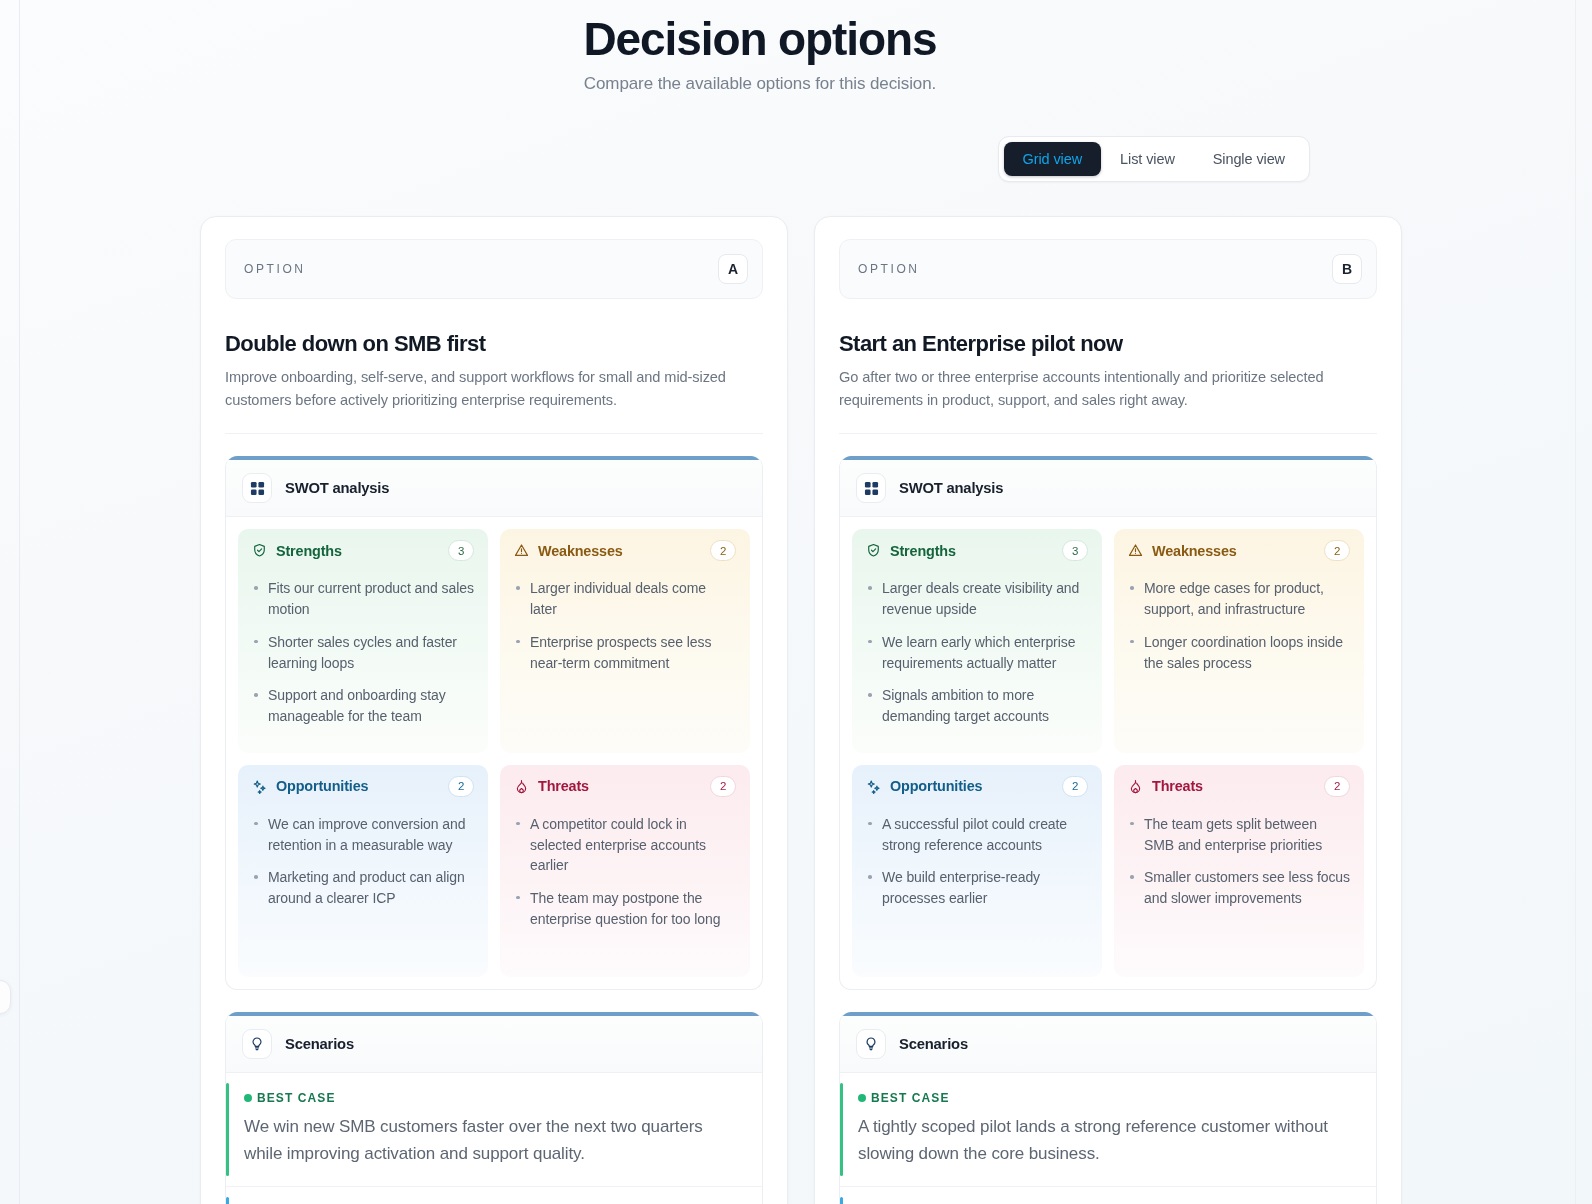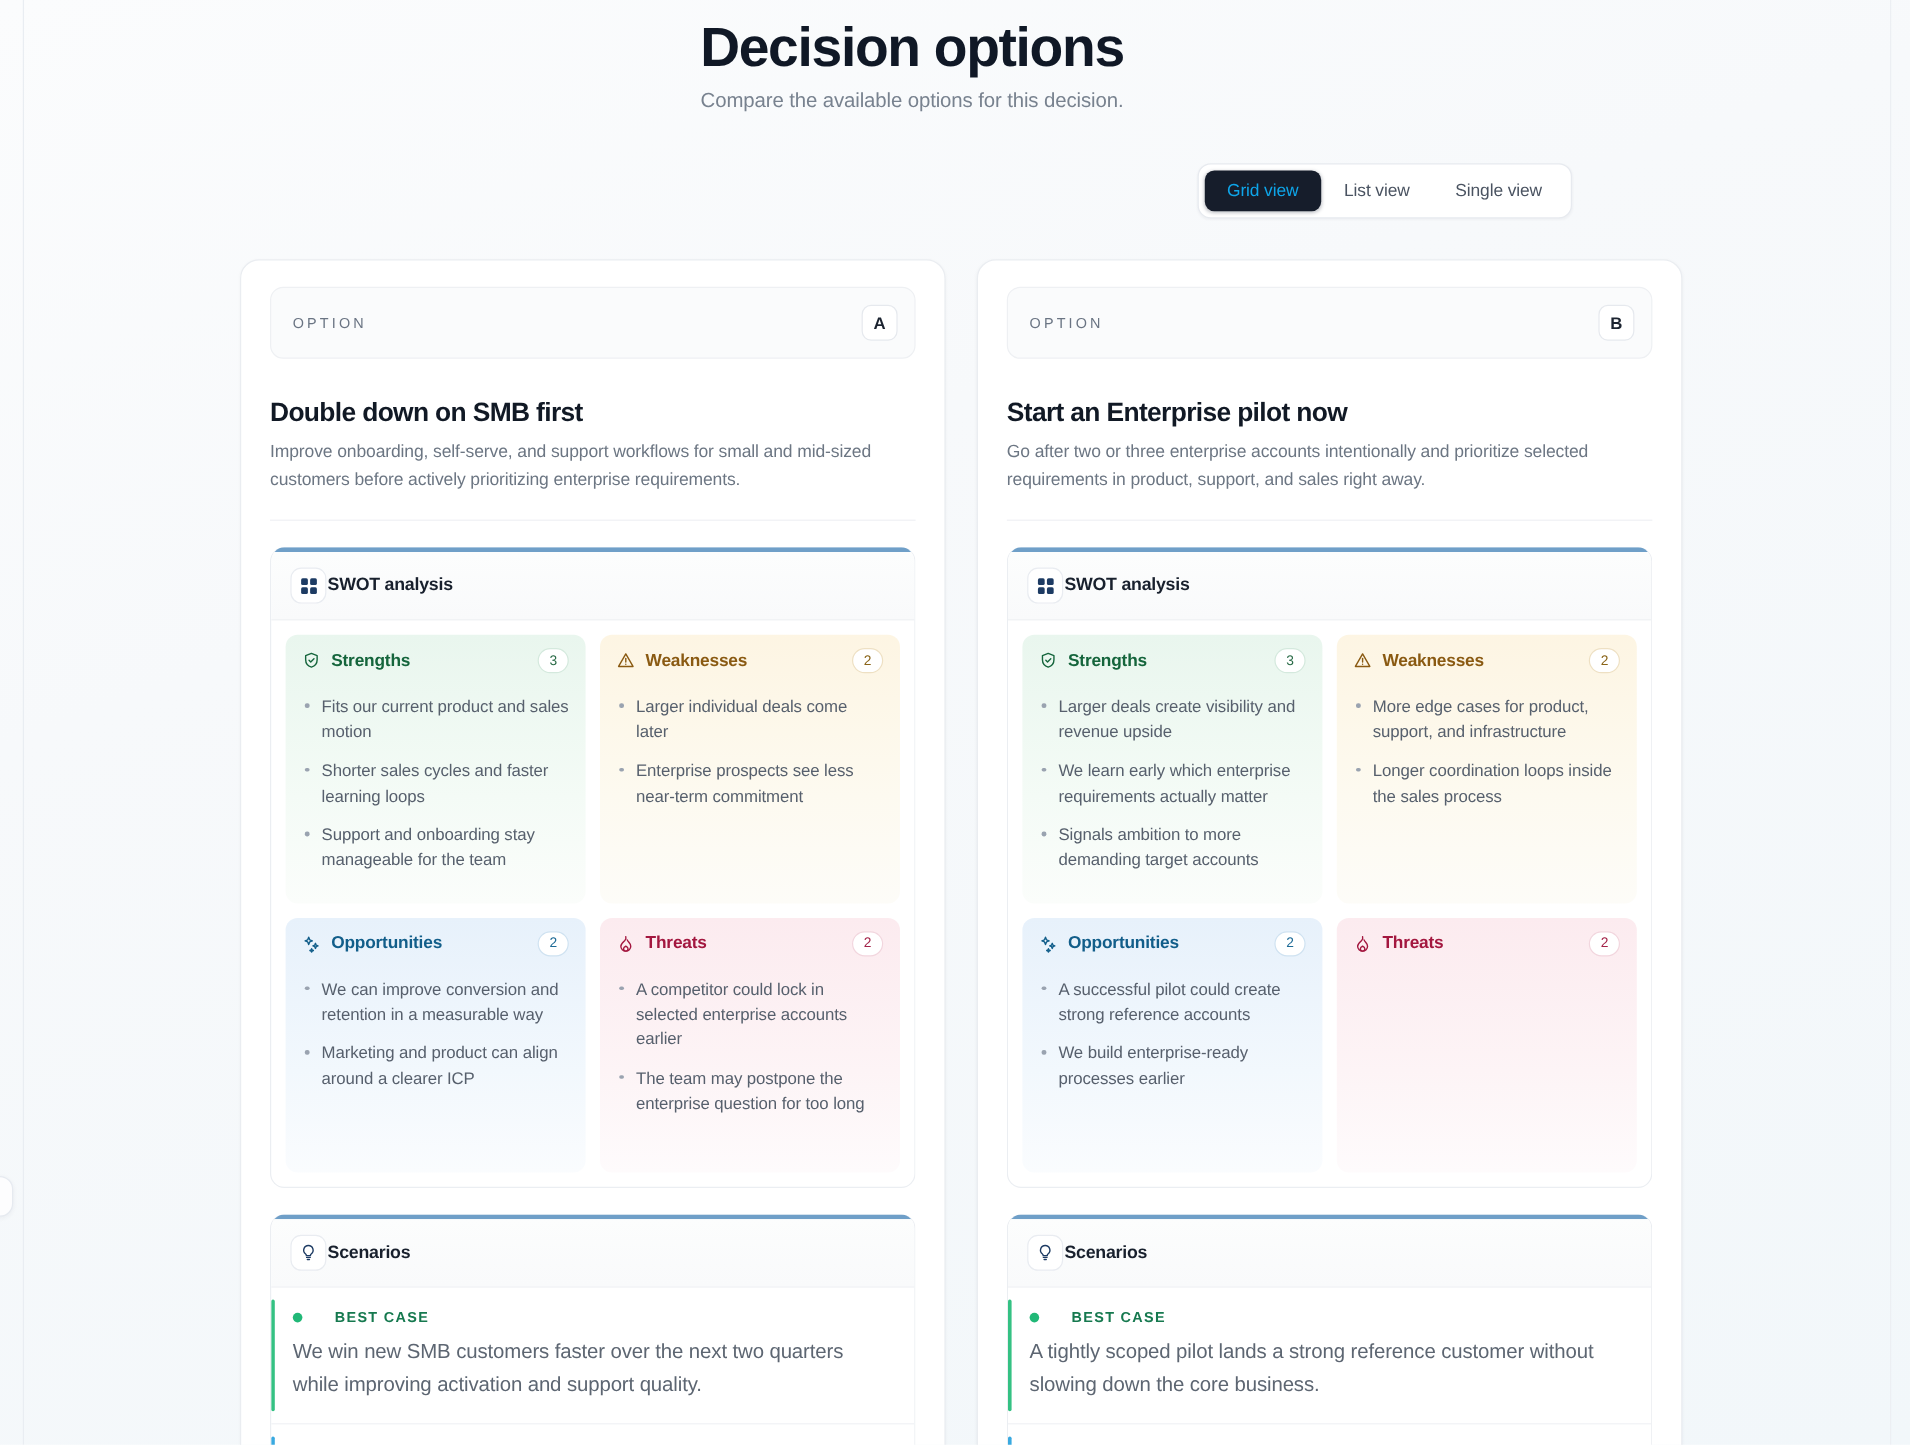--- a/index.html
+++ b/index.html
@@ -148,21 +148,21 @@
   .section {
     margin-top: 22px;
     border: 1px solid #ebeef2;
     border-radius: 12px;
     border-top: none;
     background: #ffffff;
     overflow: hidden;
   }
   .section-accent { height: 4px; background: #6f9fc8; }
   .section-head {
-    display: flex; align-items: center; gap: 1px;
+    display: flex; align-items: center; gap: 13px;
     padding: 13px 16px;
     background: linear-gradient(180deg,#fcfdfd 0%, #f9fafb 100%);
     border-bottom: 1px solid #eef0f3;
   }
   .section-icon {
     width: 30px; height: 30px;
     border-radius: 9px;
     background: #ffffff;
     border: 1px solid #e9ecf1;
     display: flex; align-items: center; justify-content: center;
@@ -247,21 +247,21 @@
   }
   .scenario-item:last-child { border-bottom: none; }
   .scenario-item::before {
     content: "";
     position: absolute; left: 0; top: 10px; bottom: 10px;
     width: 3px; border-radius: 2px;
   }
   .scenario-best::before { background: #34c183; }
   .scenario-likely::before { background: #39a9e0; }
   .scenario-label {
-    display: flex; align-items: center; gap: 27px;
+    display: flex; align-items: center; gap: 5px;
     font-size: 12px;
     font-weight: 700;
     letter-spacing: 1.1px;
     margin-bottom: 9px;
   }
   .scenario-best .scenario-label { color: #16794f; }
   .scenario-likely .scenario-label { color: #1a6f9c; }
   .scenario-dot { width: 8px; height: 8px; border-radius: 50%; display: inline-block; }
   .scenario-best .scenario-dot { background: #21b877; }
   .scenario-likely .scenario-dot { background: #2196d6; }
@@ -493,20 +493,24 @@
               <div class="swot-cell-head">
                 <span style="display: flex;">
                   <svg width="15" height="15" viewBox="0 0 16 16" fill="none" stroke="currentColor" stroke-width="1.25" stroke-linecap="round" stroke-linejoin="round">
                     <path d="M8 1.7s.6 2-1 3.5C5.1 7 3.6 8.2 3.6 10.1A4.4 4.4 0 0 0 8 14.5a4.4 4.4 0 0 0 4.4-4.4c0-2.6-2.4-3.6-3.1-5.6"></path>
                     <path d="M8 14.5a2 2 0 0 1-2-2c0-1.2 2-2.4 2-2.4s2 1.2 2 2.4a2 2 0 0 1-2 2Z"></path>
                   </svg>
                 </span>
                 <span>Threats</span>
                 <span class="swot-count">2</span>
               </div>
+              <ul class="swot-list">
+                <li>The team gets split between SMB and enterprise priorities</li>
+                <li>Smaller customers see less focus and slower improvements</li>
+              </ul>
             </div>
           </div>
     </div>
 
     <div class="section">
       <div class="section-accent"></div>
       <div class="section-head">
         <span class="section-icon">
           <svg width="16" height="16" viewBox="0 0 18 18" fill="none" stroke="#1d3b63" stroke-width="1.3" stroke-linecap="round">
             <path d="M9 2.2a4.4 4.4 0 0 0-2.6 7.95c.45.36.72.88.72 1.45h3.76c0-.57.27-1.09.72-1.45A4.4 4.4 0 0 0 9 2.2Z"></path>

